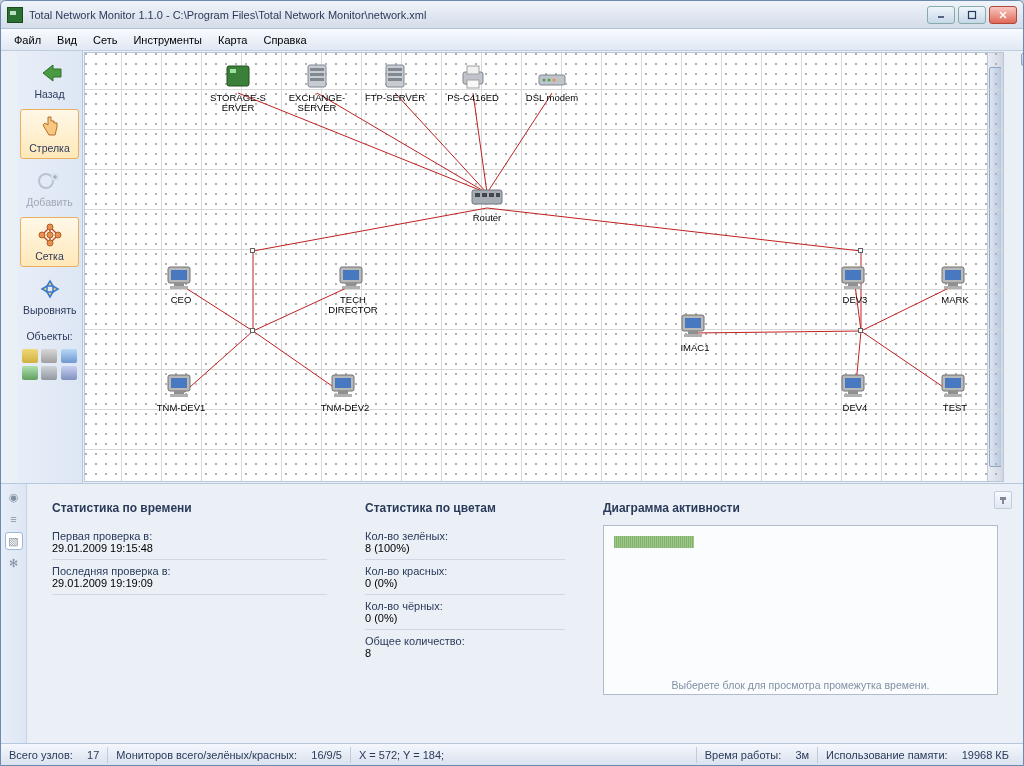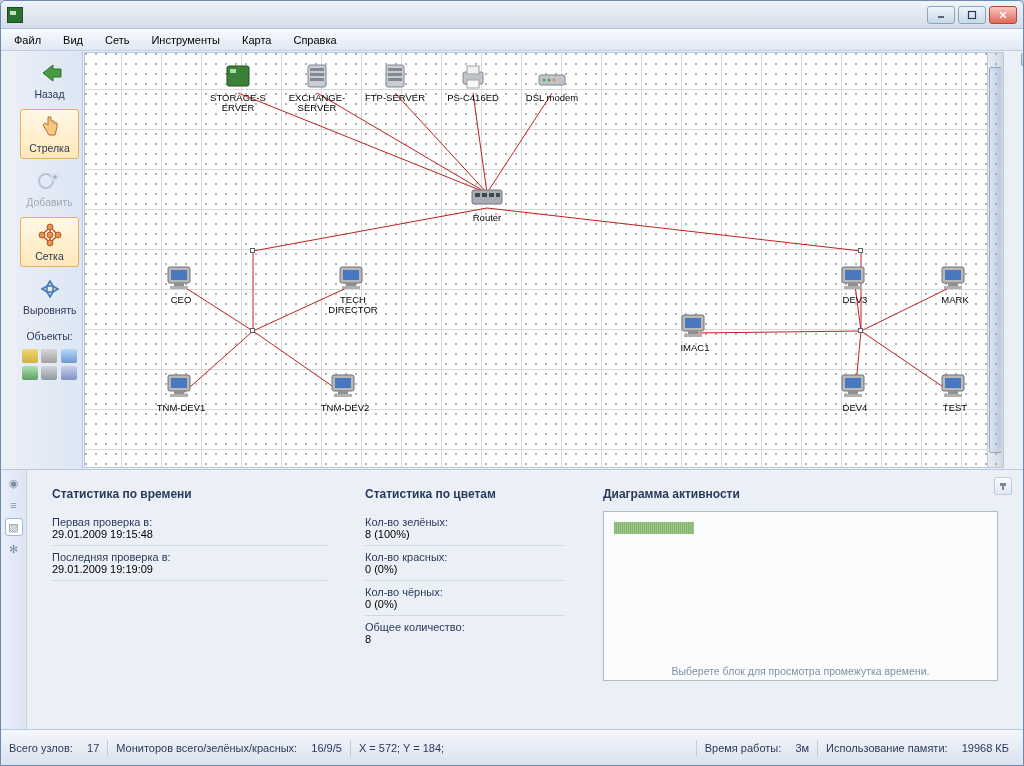--- a/index.html
+++ b/index.html
@@ -6,21 +6,21 @@
 body { background: #d4dce8; display: flex; justify-content: center; align-items: center; height: 766px; }
 .window { width: 1024px; height: 766px; background: #ebf0f7; border: 1px solid #6a8ab0; border-radius: 6px 6px 0 0; overflow: hidden; display: flex; flex-direction: column; box-shadow: 0 0 8px rgba(0,0,0,.3); }
 .titlebar { height: 28px; background: linear-gradient(#f0f4fa, #d4dce8); display: flex; align-items: center; padding: 0 6px; border-bottom: 1px solid #b0c0d8; }
 .titlebar .app-icon { width: 16px; height: 16px; background: #2a7030; border: 1px solid #1a4a1f; margin-right: 6px; position: relative; }
 .titlebar .app-icon::after { content: ""; position: absolute; width: 6px; height: 4px; background: #bfe0c0; top: 3px; left: 2px; }
 .title-text { color: #2a3a5a; }
 .win-buttons { margin-left: auto; display: flex; gap: 3px; }
 .wbtn { width: 28px; height: 18px; border-radius: 3px; display: flex; align-items: center; justify-content: center; border: 1px solid #8aa; background: linear-gradient(#eef5fb,#c8d8e8); cursor: default; }
 .wbtn.close { background: linear-gradient(#f8c8c0,#e06858); border-color: #b04838; color: #fff; }
 .wbtn svg { width: 10px; height: 10px; }
-.menubar { height: 22px; background: linear-gradient(#f8fbff,#e0e8f4); display: flex; align-items: center; padding: 0 6px; gap: 8px; border-bottom: 1px solid #c0cce0; }
+.menubar { height: 22px; background: linear-gradient(#f8fbff,#e0e8f4); display: flex; align-items: center; padding: 0 6px; gap: 2px; border-bottom: 1px solid #c0cce0; }
 .menubar span { padding: 2px 7px; cursor: default; }
 .body { flex: 1; display: flex; min-height: 0; }
 .sidebar { width: 66px; background: linear-gradient(90deg,#e8eef8,#dde6f4); border-right: 1px solid #b8c8dc; padding: 4px 3px; display: flex; flex-direction: column; gap: 4px; align-items: stretch; margin-left: 16px; }
 .tbtn { border: 1px solid transparent; border-radius: 3px; padding: 4px 2px; text-align: center; cursor: default; }
 .tbtn.active { border-color: #e8b060; background: linear-gradient(#fff8e8,#ffe8b8); }
 .tbtn .ico { width: 28px; height: 26px; margin: 0 auto 2px; display:flex;align-items:center;justify-content:center; }
 .tbtn .lbl { color: #2a3a5a; font-size: 10.5px; }
 .tbtn.disabled .lbl { color: #a0a8b4; }
 .obj-grid { display: grid; grid-template-columns: repeat(3, 1fr); gap: 3px; padding: 2px; }
 .obj { width: 16px; height: 14px; border-radius: 2px; }
@@ -54,31 +54,32 @@
 .statline { display:flex; border-bottom:1px solid #d0d8e4; padding:5px 0;flex-direction:column; }
 .statline .k { flex:1; color:#2a3a5a; }
 .statline .v { color:#000; min-width: 110px; }
 .panel.p1 { width: 305px; }
 .panel.p2 { width: 230px; }
 .panel.p3 { flex:1; }
 .activity-box { border:1px solid #b0bccc; background:#fbfcfe; height:170px; margin-top:4px; position:relative; padding:10px;}
 .activity-bar { height:12px; width:80px; background: repeating-linear-gradient(90deg,#84b070,#84b070 1px,#9cc888 1px,#9cc888 2px);}
 .activity-hint { position:absolute; bottom:3px; left:0; right:0; text-align:center; color:#8090a4; font-size:10.5px;}
 .pin-btn { position:absolute; right:0; top:-2px; width:18px; height:18px; border:1px solid #c0ccd8; background:linear-gradient(#f8fbff,#e0e8f4); border-radius:2px; display:flex;align-items:center;justify-content:center;}
-.statusbar { height:36px; background:linear-gradient(#f4f7fc,#dae2ef); border-top:1px solid #b8c8dc; display:flex; align-items:center; padding:0 6px; color:#2a3a5a;}
+.statusbar { height:22px; background:linear-gradient(#f4f7fc,#dae2ef); border-top:1px solid #b8c8dc; display:flex; align-items:center; padding:0 6px; color:#2a3a5a;}
 .statusbar .cell { padding: 0 8px; border-left:1px solid #c0ccd8; height:16px; display:flex; align-items:center; gap:4px;}
 .statusbar .cell:first-child { border-left:none; padding-left:2px;}
 .spacer { flex:1; }
 </style>
 </head>
 <body>
 
 <div class="window">
   <div class="titlebar">
     <div class="app-icon"></div>
+    <span class="title-text">Total Network Monitor 1.1.0 - C:\Program Files\Total Network Monitor\network.xml</span>
     <div class="win-buttons">
       <div class="wbtn">
           <svg viewBox="0 0 10 10">
             <line x1="2" y1="7" x2="8" y2="7" stroke="#2a3a5a" stroke-width="1.5"></line>
           </svg>
         </div>
       <div class="wbtn">
           <svg viewBox="0 0 10 10">
             <rect x="1.5" y="1.5" width="7" height="7" fill="none" stroke="#2a3a5a" stroke-width="1.2"></rect>
           </svg>

